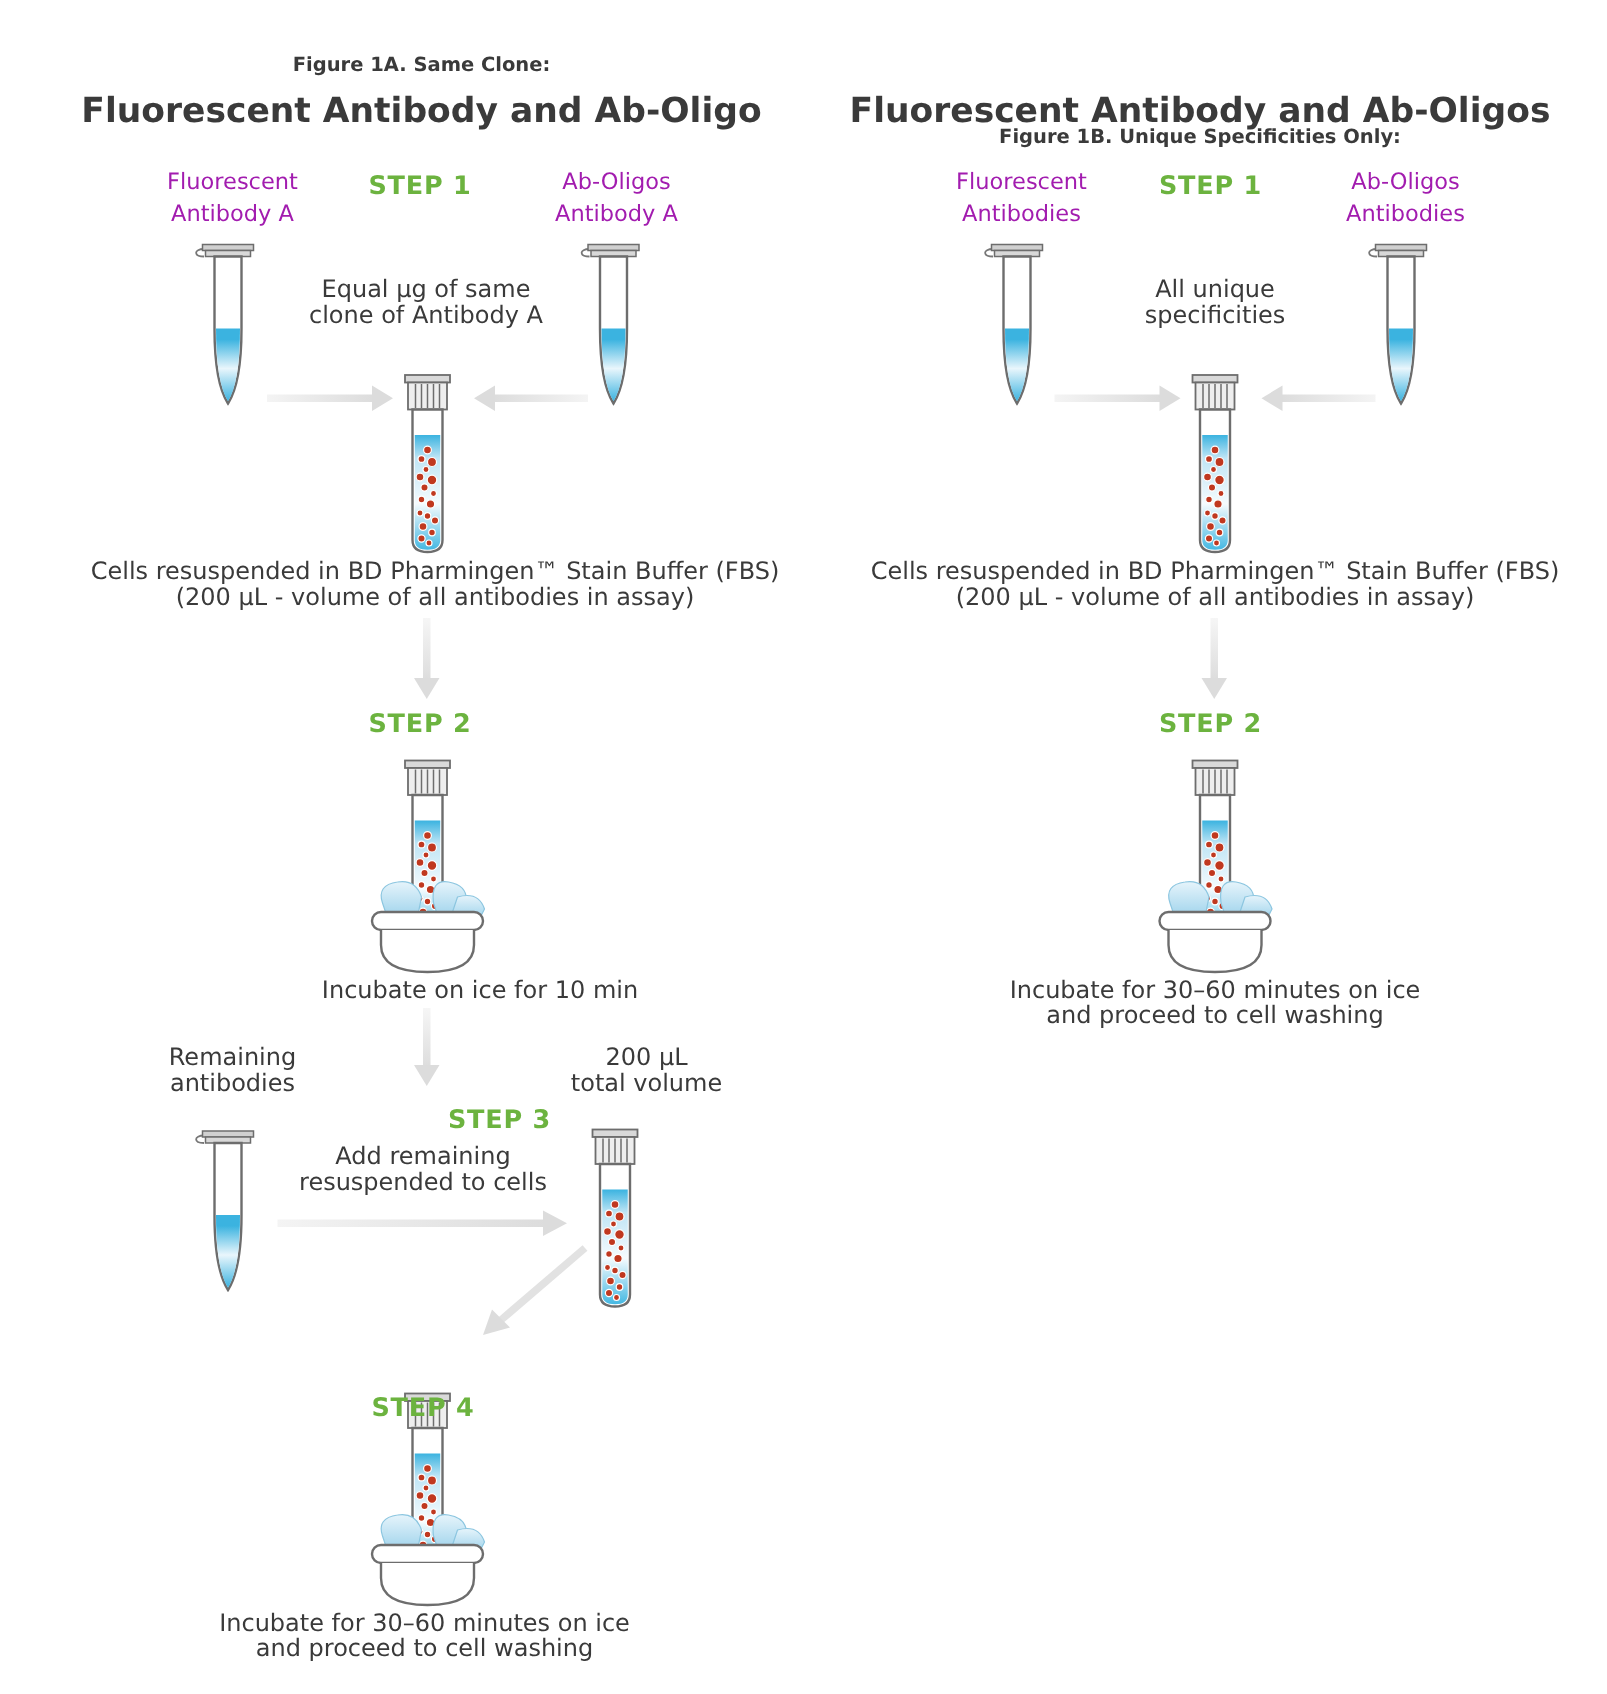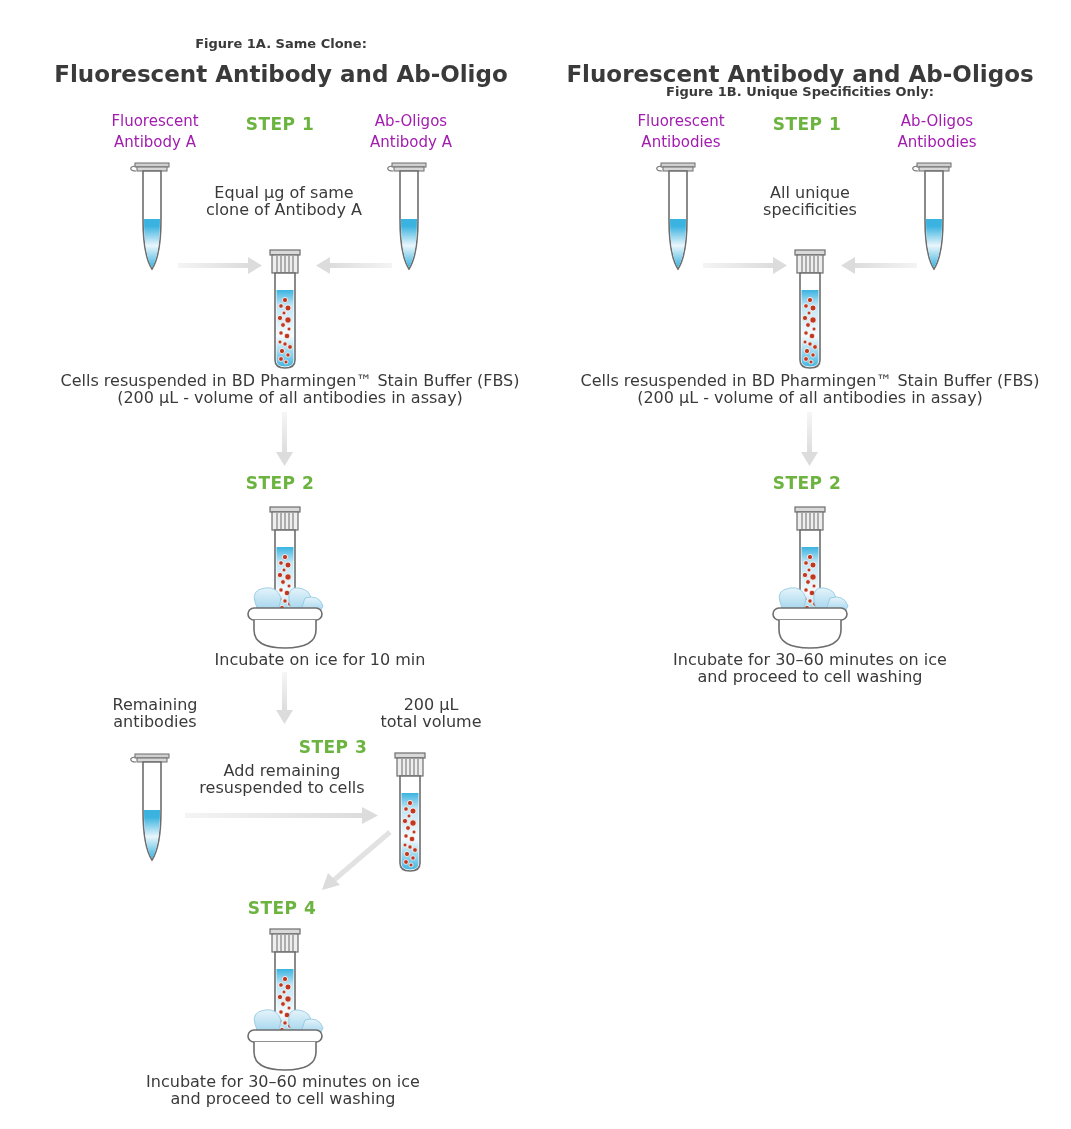--- a/index.html
+++ b/index.html
@@ -191,21 +191,21 @@
   <div class="small" style="left:411px; top:696px;margin-left:20px;">
     <div>200 µL</div>
     <div>total volume</div>
   </div>
   <div class="step" style="left:285px; top:737px;margin-left:48px;">STEP 3</div>
   <div class="small" style="left:282px; top:762px;">
     <div>Add remaining</div>
     <div>resuspended to cells</div>
   </div>
 
-  <div class="step" style="left:282px; top:898px;">STEP 4</div>
+  <div class="step" style="left:282px; top:929px;">STEP 4</div>
   <div class="small" style="left:283px; top:1073px;">
     <div>Incubate for 30–60 minutes on ice</div>
     <div>and proceed to cell washing</div>
   </div>
 </div>
 
 <div>
   <div class="title" style="left:800px; top:36px;margin-top:48px;">Figure 1B. Unique Specificities Only:</div>
   <div class="subtitle" style="left:800px; top:61px;">Fluorescent Antibody and Ab-Oligos</div>
 

